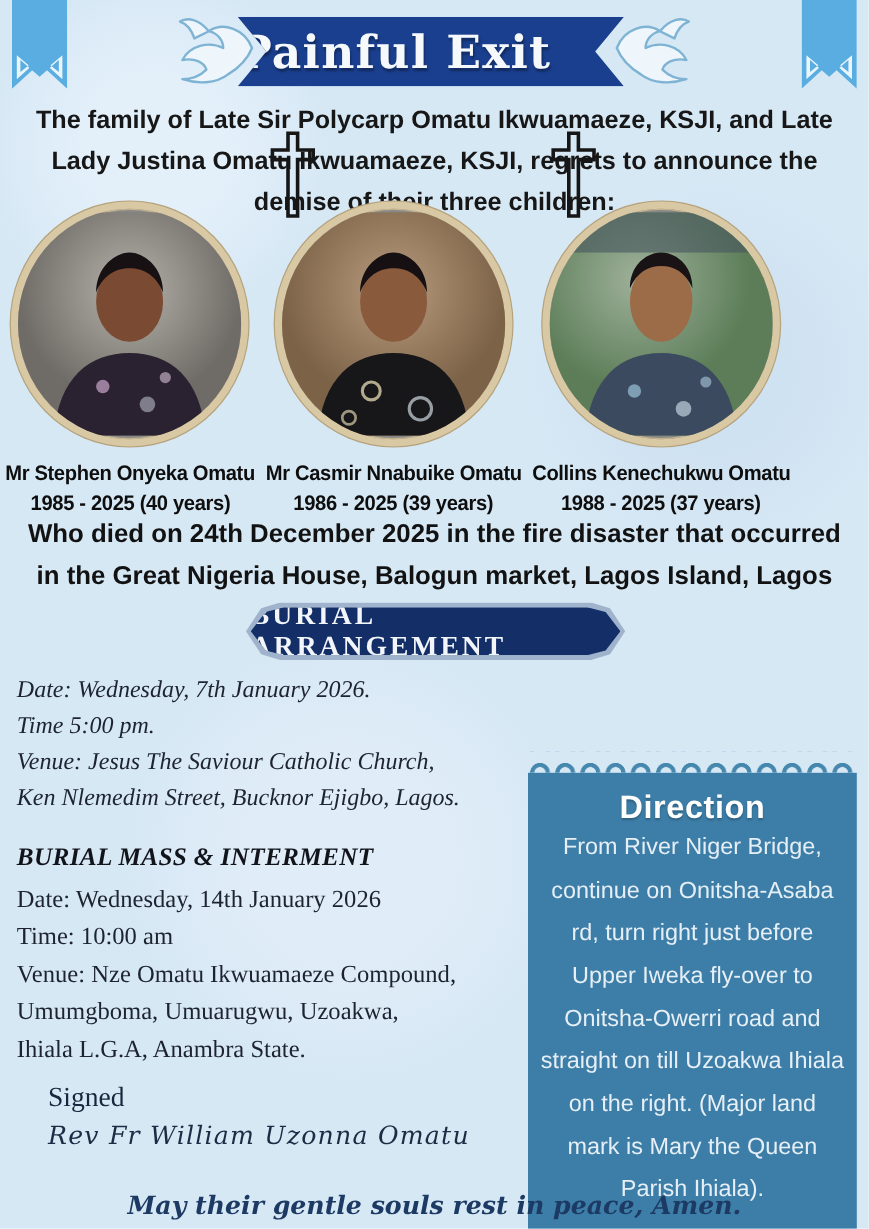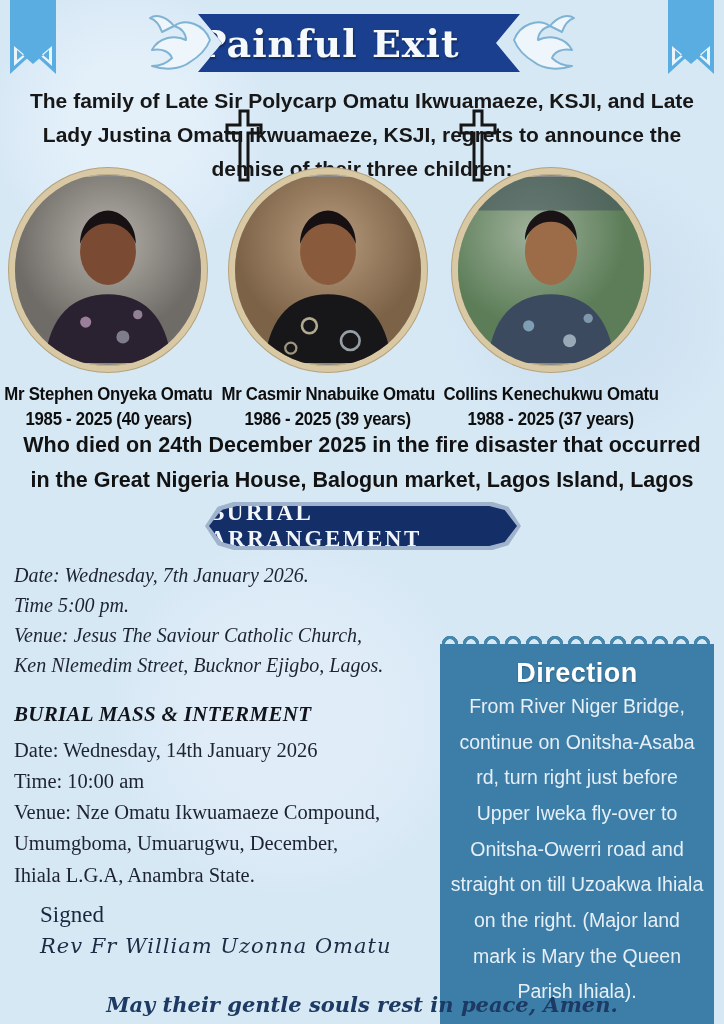--- a/index.html
+++ b/index.html
@@ -202,21 +202,21 @@
     <div class="info-line">Time 5:00 pm.</div>
     <div class="info-line">Venue: Jesus The Saviour Catholic Church,</div>
     <div class="info-line">Ken Nlemedim Street, Bucknor Ejigbo, Lagos.</div>
   </div>
 
   <div class="burial">
     <div class="section-heading">BURIAL MASS &amp; INTERMENT</div>
     <div class="info-line">Date: Wednesday, 14th January 2026</div>
     <div class="info-line">Time: 10:00 am</div>
     <div class="info-line">Venue: Nze Omatu Ikwuamaeze Compound,</div>
-    <div class="info-line">Umumgboma, Umuarugwu, December,</div>
+    <div class="info-line">Umumgboma, Umuarugwu, Uzoakwa,</div>
     <div class="info-line">Ihiala L.G.A, Anambra State.</div>
   </div>
 
   <div class="direction-box">
     <div class="scallop top"></div>
     <div class="direction-body">
       <div class="direction-title">Direction</div>
       <div class="direction-text">From River Niger Bridge, continue on Onitsha-Asaba rd, turn right just before Upper Iweka fly-over to Onitsha-Owerri road and straight on till Uzoakwa Ihiala on the right. (Major land mark is Mary the Queen Parish Ihiala).</div>
     </div>
 

